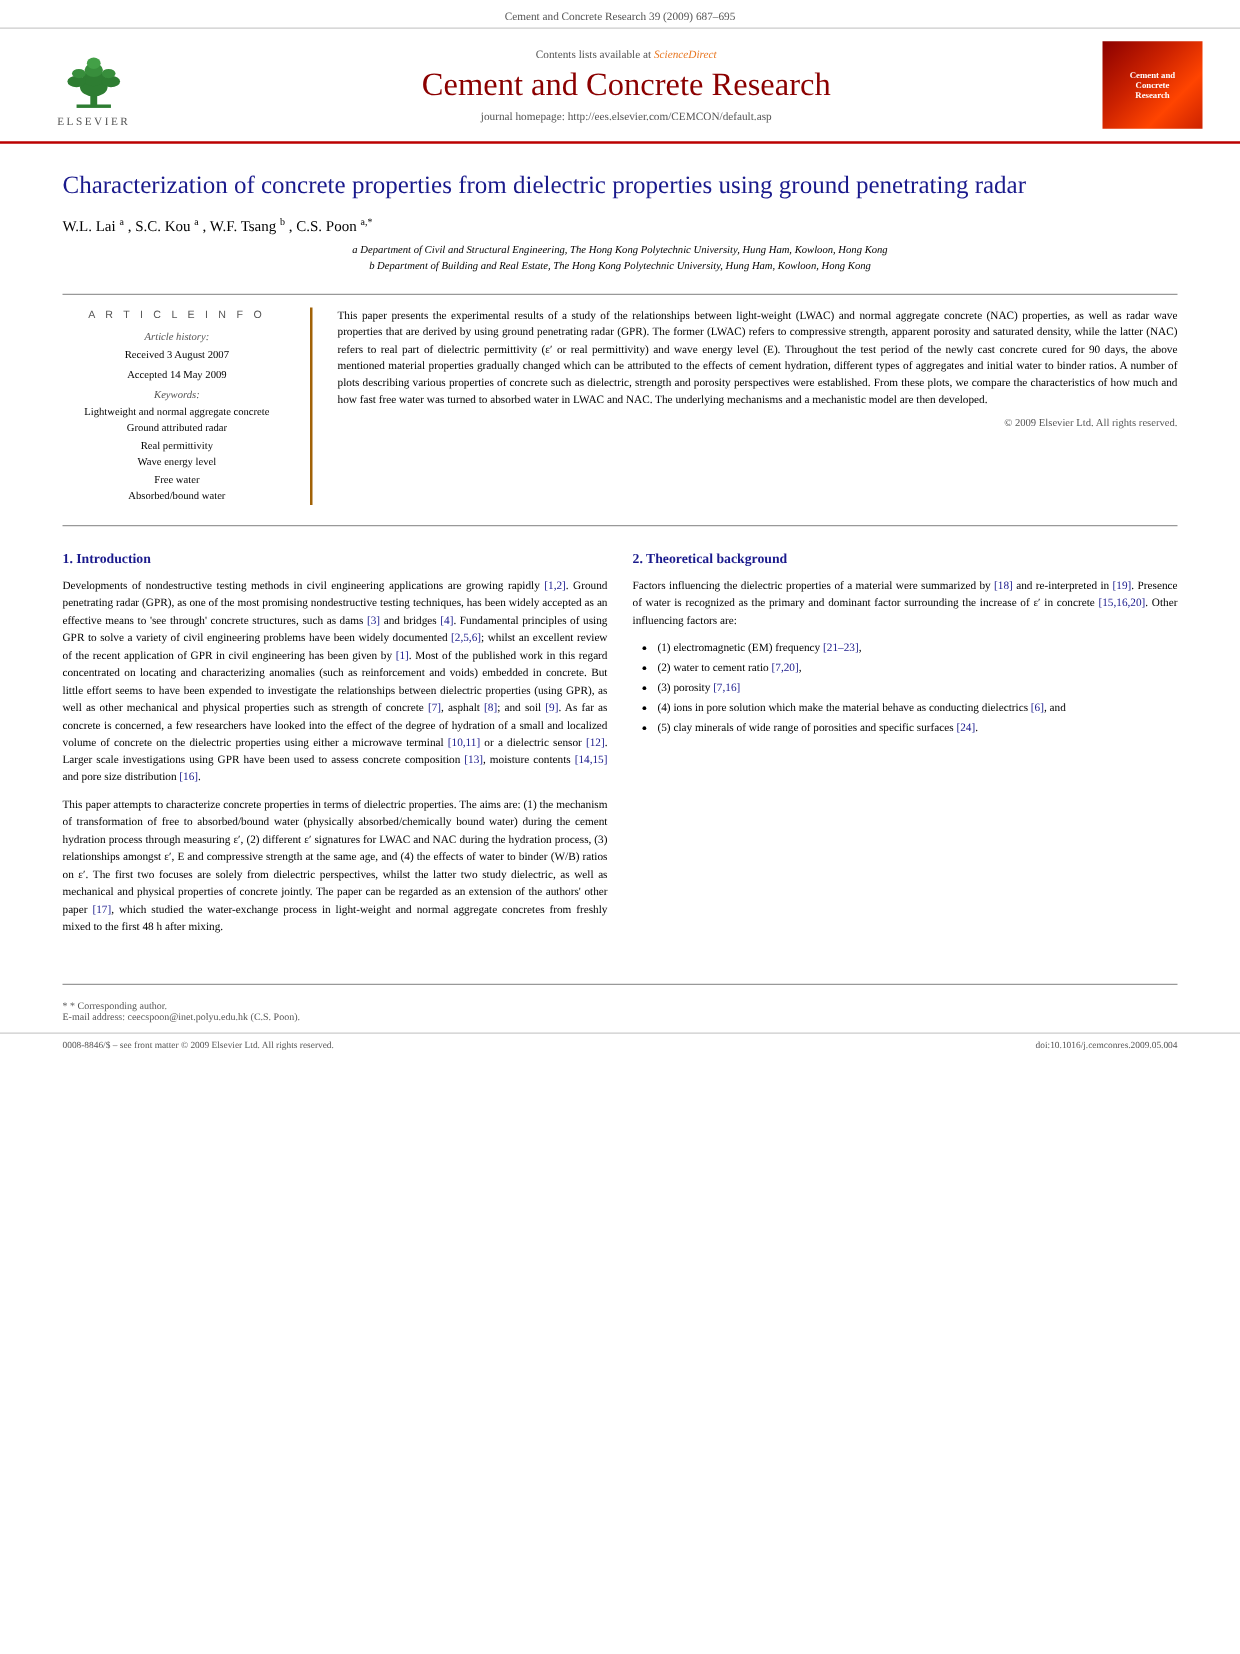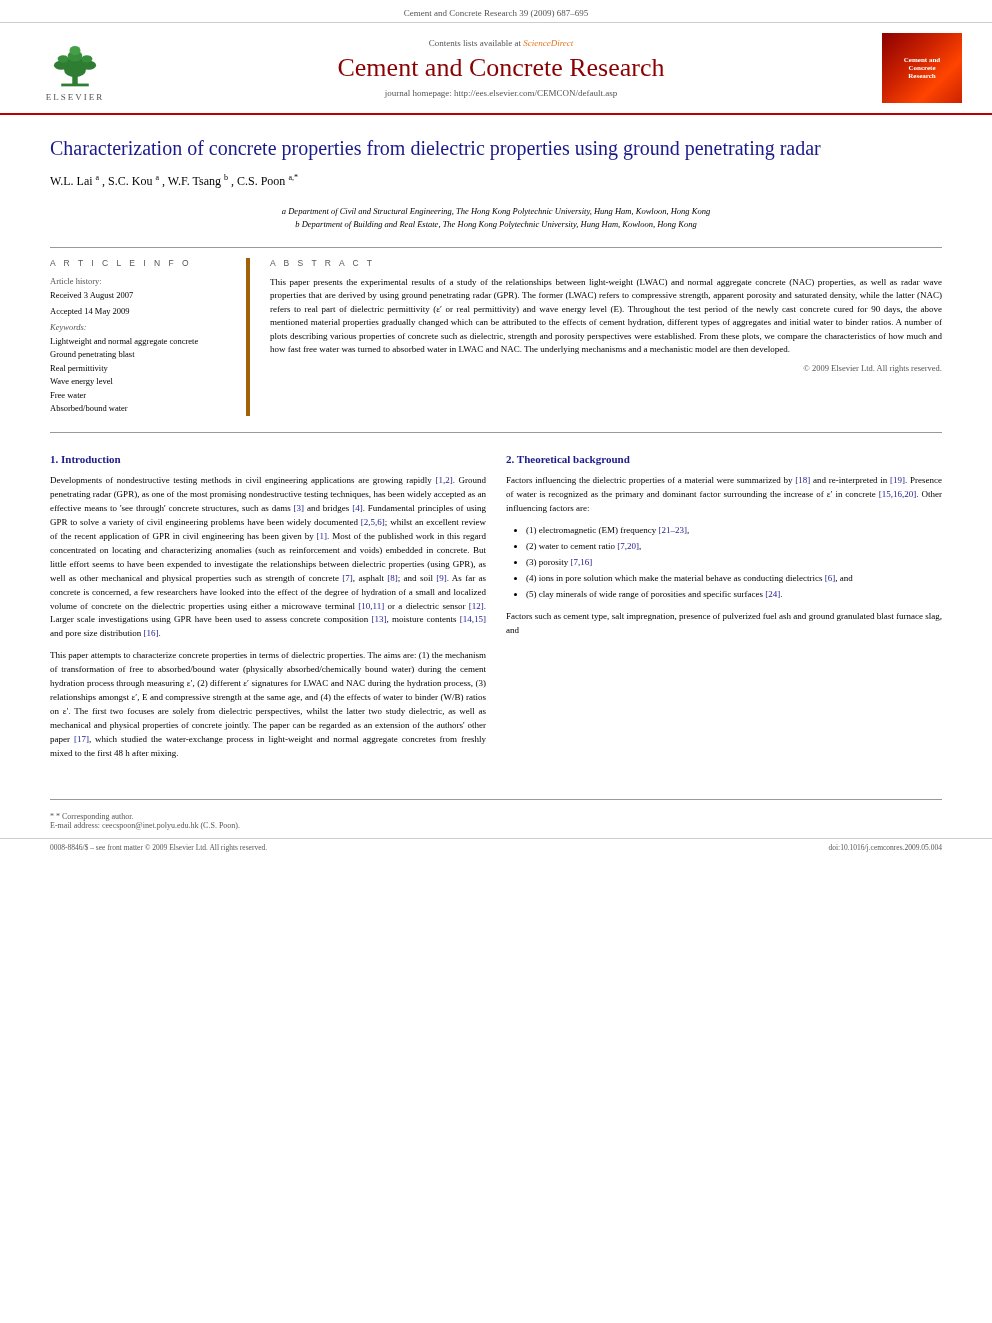--- a/index.html
+++ b/index.html
@@ -105,21 +105,21 @@
       font-size: 20px;
       font-weight: normal;
       color: #1a1a8c;
       margin-bottom: 12px;
       line-height: 1.3;
       font-family: "Times New Roman", Times, serif;
     }
 
     .authors-line {
       font-size: 12px;
-      margin-bottom: 16px;
+      margin-bottom: 4px;
       color: #000;
     }
 
     .author-superscript {
       font-size: 8px;
       vertical-align: super;
     }
 
     .affiliations {
       font-size: 8.5px;
@@ -134,38 +134,40 @@
       display: flex;
       gap: 20px;
       margin-bottom: 16px;
       border-top: 1px solid #999;
       padding-top: 10px;
     }
 
     .article-info-col {
       width: 200px;
       flex-shrink: 0;
-      border-right: 4px solid #a16207;
+      border-right: 2px solid #a16207;
       padding-right: 15px;
+      text-align: center;
     }
 
     .abstract-col {
       flex: 1;
     }
 
     .section-label {
       font-size: 8.5px;
       letter-spacing: 3px;
       color: #555;
       margin-bottom: 8px;
       font-family: Arial, sans-serif;
     }
 
     .article-info-category {
       font-size: 8.5px;
+      font-style: italic;
       color: #555;
       margin-bottom: 4px;
     }
 
     .article-info-value {
       font-size: 8.5px;
       color: #000;
       margin-bottom: 6px;
     }
 
@@ -348,30 +350,29 @@
       <div class="article-info-col">
         <div class="section-label">A R T I C L E   I N F O</div>
 
         <div class="article-info-category">Article history:</div>
         <div class="article-info-value">Received 3 August 2007</div>
         <div class="article-info-value">Accepted 14 May 2009</div>
 
         <div class="keywords-label">Keywords:</div>
         <div class="keywords-list">
           <div>Lightweight and normal aggregate concrete</div>
-          <div>Ground penetrating blast</div>
+          <div>Ground attributed radar</div>
           <div>Real permittivity</div>
           <div>Wave energy level</div>
           <div>Free water</div>
           <div>Absorbed/bound water</div>
         </div>
       </div>
 
       <div class="abstract-col">
-        <div class="section-label">A B S T R A C T</div>
         <div class="abstract-text">This paper presents the experimental results of a study of the relationships between light-weight (LWAC) and normal aggregate concrete (NAC) properties, as well as radar wave properties that are derived by using ground penetrating radar (GPR). The former (LWAC) refers to compressive strength, apparent porosity and saturated density, while the latter (NAC) refers to real part of dielectric permittivity (ε′ or real permittivity) and wave energy level (E). Throughout the test period of the newly cast concrete cured for 90 days, the above mentioned material properties gradually changed which can be attributed to the effects of cement hydration, different types of aggregates and initial water to binder ratios. A number of plots describing various properties of concrete such as dielectric, strength and porosity perspectives were established. From these plots, we compare the characteristics of how much and how fast free water was turned to absorbed water in LWAC and NAC. The underlying mechanisms and a mechanistic model are then developed.</div>
         <div class="copyright-line">© 2009 Elsevier Ltd. All rights reserved.</div>
       </div>
     </div>
 
     <div class="body-two-col">
 
       <div class="body-left-col">
         <div class="section-heading">1. Introduction</div>
 
@@ -392,23 +393,20 @@
         </div>
 
         <ul class="body-list">
           <li>(1) electromagnetic (EM) frequency <span class="body-text-ref">[21–23]</span>,</li>
           <li>(2) water to cement ratio <span class="body-text-ref">[7,20]</span>,</li>
           <li>(3) porosity <span class="body-text-ref">[7,16]</span></li>
           <li>(4) ions in pore solution which make the material behave as conducting dielectrics <span class="body-text-ref">[6]</span>, and</li>
           <li>(5) clay minerals of wide range of porosities and specific surfaces <span class="body-text-ref">[24]</span>.</li>
         </ul>
 
-        <div class="body-paragraph">
-          Factors such as cement type, salt impregnation, presence of pulverized fuel ash and ground granulated blast furnace slag, and
-        </div>
       </div>
     </div>
 
   </div>
 
   <div class="footer-line">
     <div class="footer-note">
       <span class="footnote-star">* </span>
       <span>* Corresponding author.</span>
     </div>

